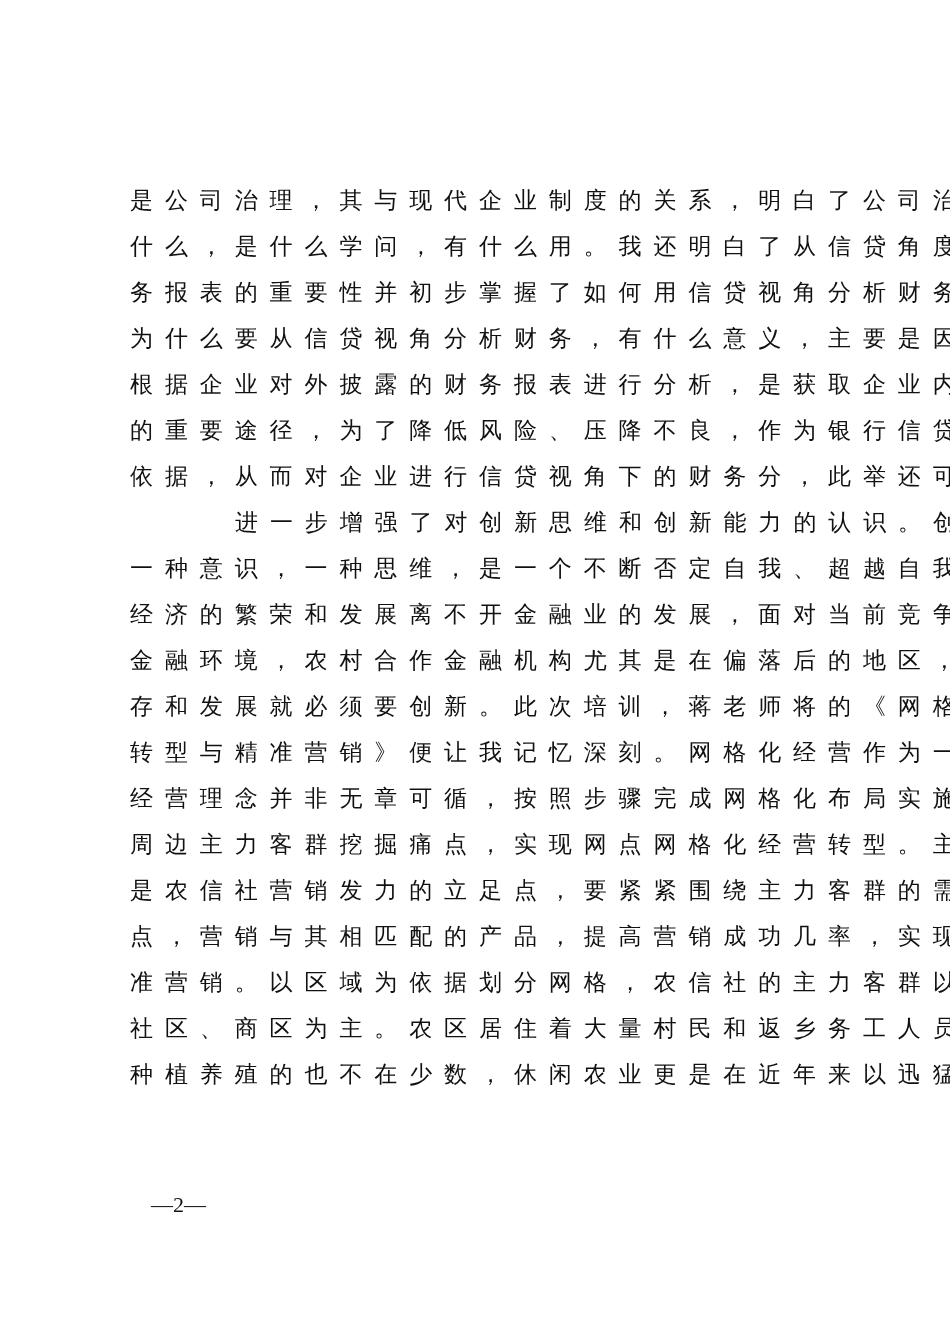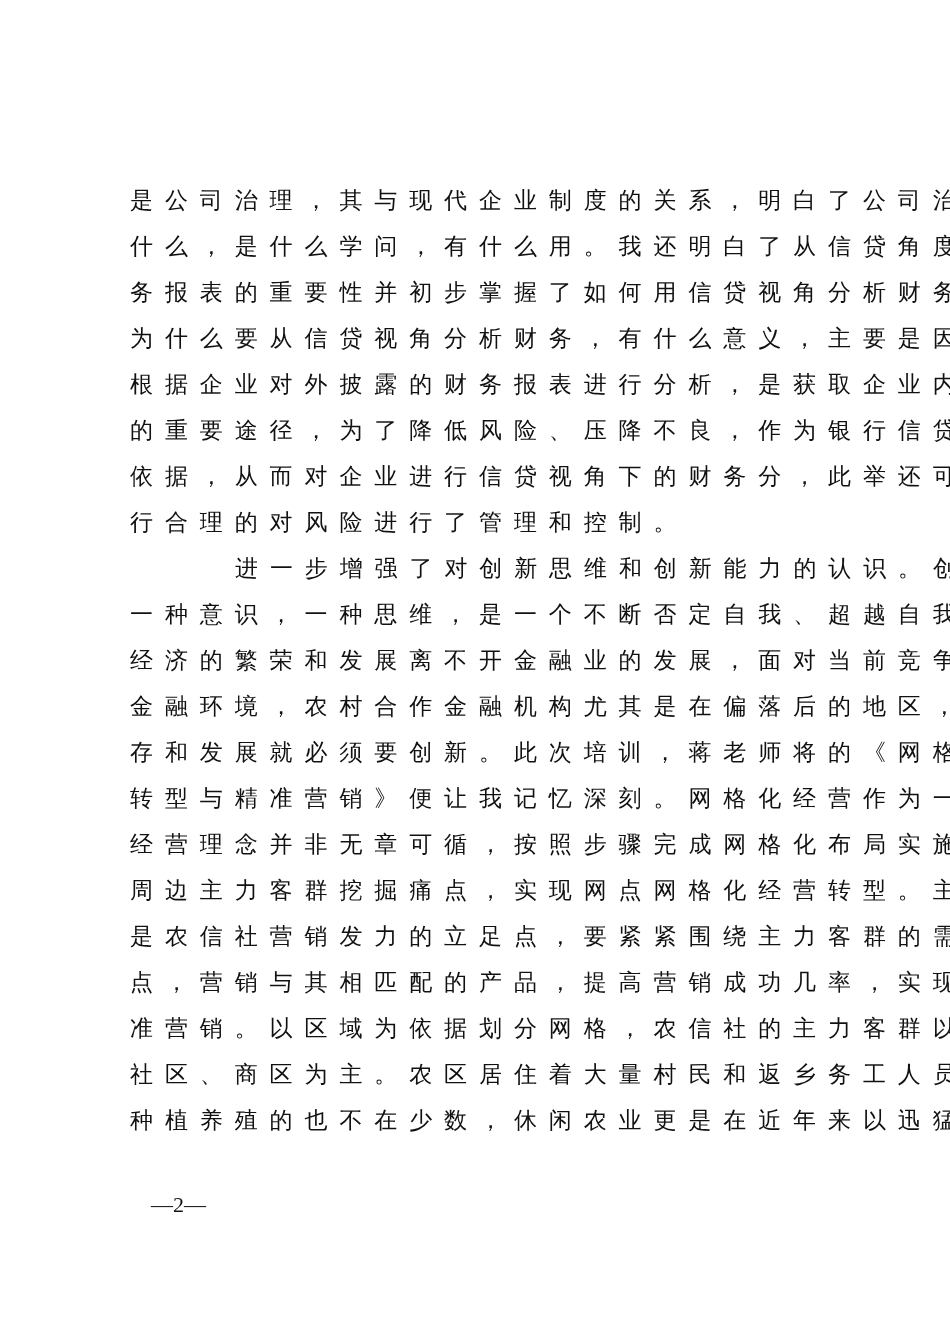--- a/index.html
+++ b/index.html
@@ -24,21 +24,20 @@
 
 <div class="page">
   <div class="body-text">
     <div class="line">是公司治理，其与现代企业制度的关系，明白了公司治理是讲</div>
     <div class="line">什么，是什么学问，有什么用。我还明白了从信贷角度分析财</div>
     <div class="line">务报表的重要性并初步掌握了如何用信贷视角分析财务报告。</div>
     <div class="line">为什么要从信贷视角分析财务，有什么意义，主要是因为银行</div>
     <div class="line">根据企业对外披露的财务报表进行分析，是获取企业内部信息</div>
     <div class="line">的重要途径，为了降低风险、压降不良，作为银行信贷决策的</div>
     <div class="line">依据，从而对企业进行信贷视角下的财务分，此举还可以使银</div>
-    <div class="line">行合理的对风险进行了管理和控制。</div>
     <div class="line indent">进一步增强了对创新思维和创新能力的认识。创新是</div>
     <div class="line">一种意识，一种思维，是一个不断否定自我、超越自我的过程。</div>
     <div class="line">经济的繁荣和发展离不开金融业的发展，面对当前竞争激烈的</div>
     <div class="line">金融环境，农村合作金融机构尤其是在偏落后的地区，要想生</div>
     <div class="line">存和发展就必须要创新。此次培训，蒋老师将的《网格化经营</div>
     <div class="line">转型与精准营销》便让我记忆深刻。网格化经营作为一种新的</div>
     <div class="line">经营理念并非无章可循，按照步骤完成网格化布局实施，围绕</div>
     <div class="line">周边主力客群挖掘痛点，实现网点网格化经营转型。主力客群</div>
     <div class="line">是农信社营销发力的立足点，要紧紧围绕主力客群的需求和痛</div>
     <div class="line">点，营销与其相匹配的产品，提高营销成功几率，实现客户精</div>

